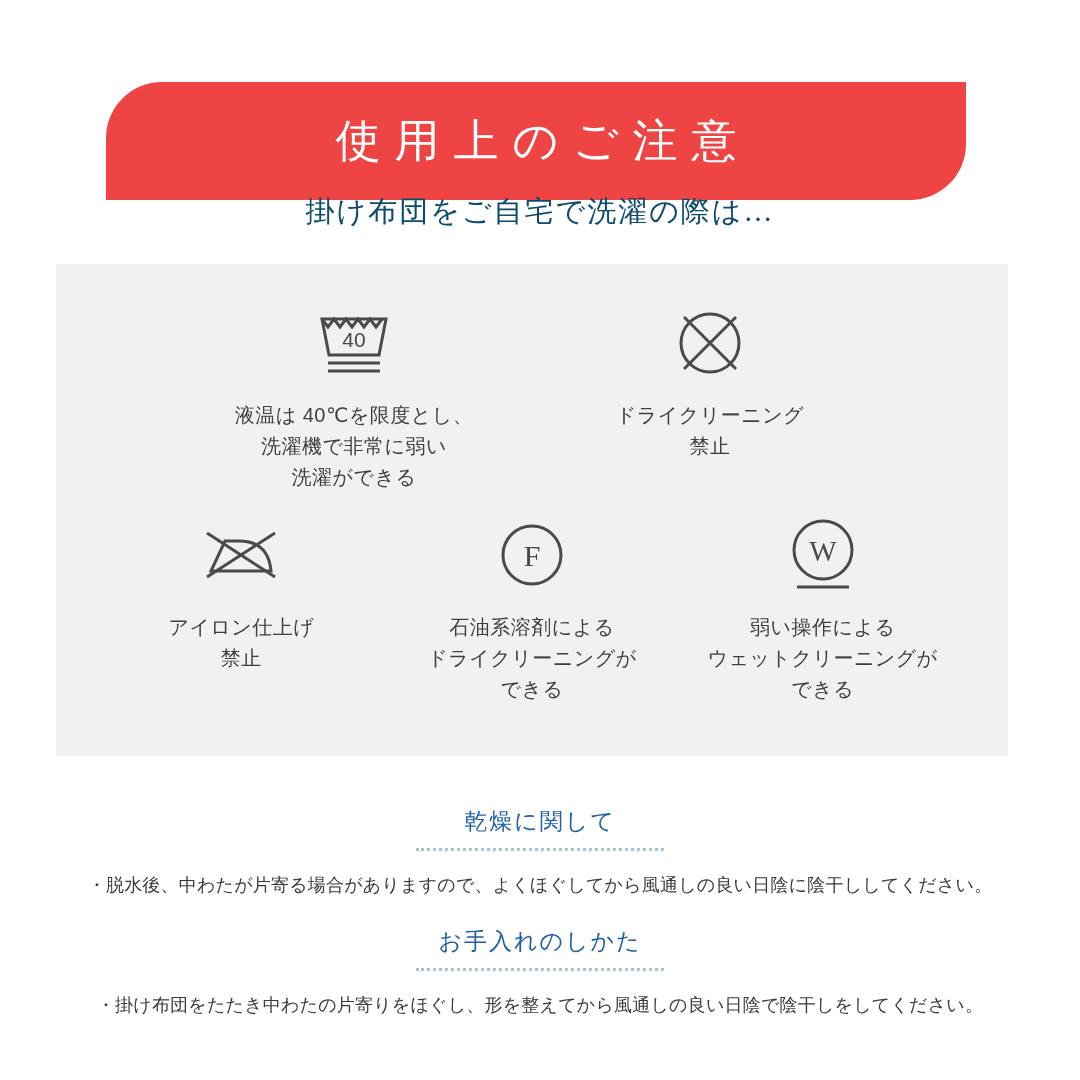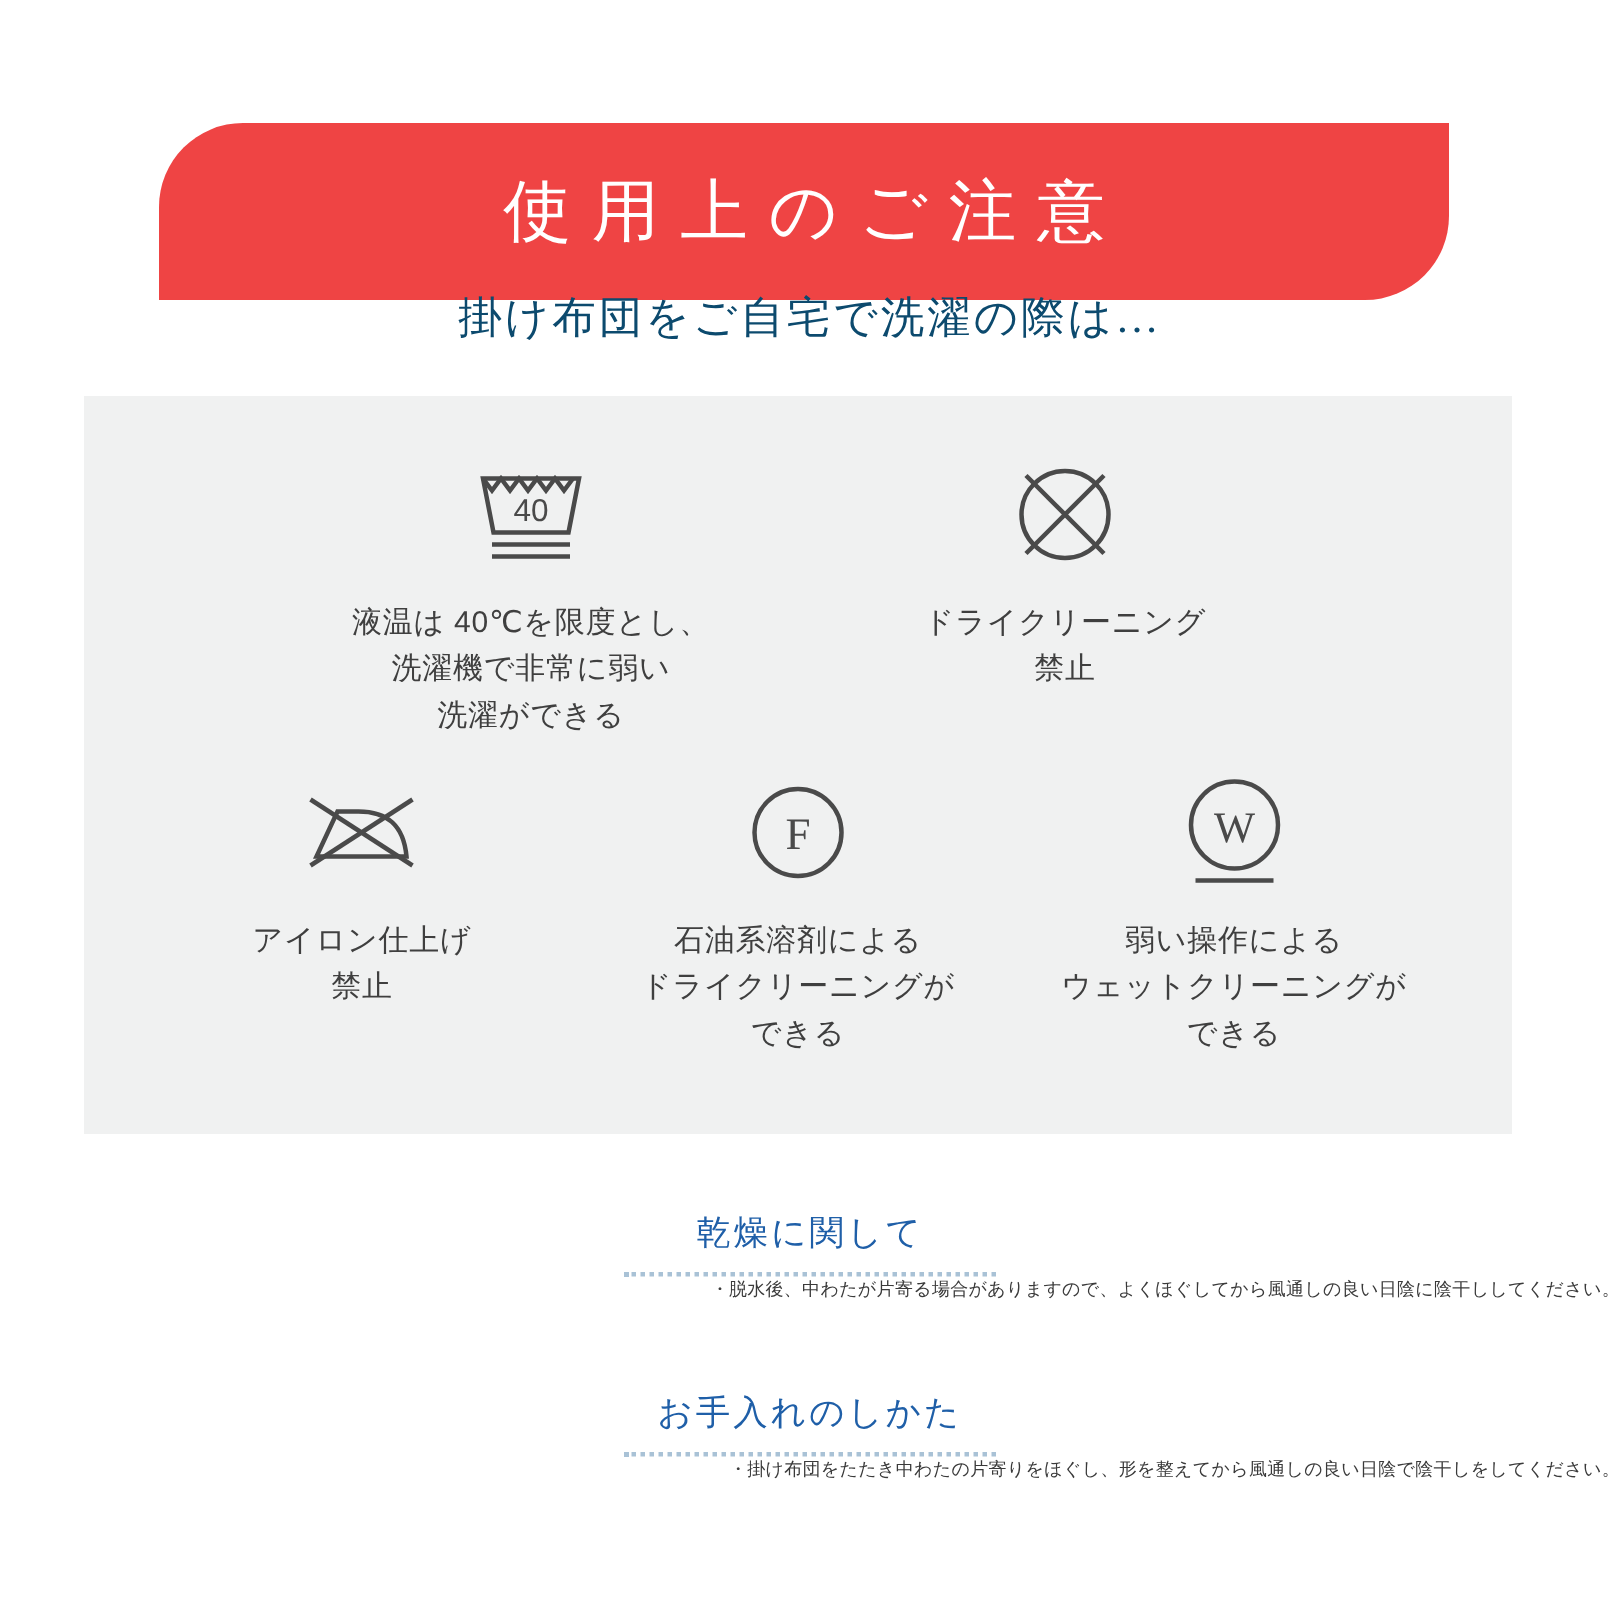--- a/index.html
+++ b/index.html
@@ -119,24 +119,25 @@
     font-family: Liberation Sans, sans-serif;
     display: inline-block;
     padding-bottom: 7px;
   }
   .dotline {
     width: 248px;
     margin: 4px auto 0;
     border-bottom: 3px dotted #a9c2d6;
   }
   .sec-body {
-    font-size: 12px;
+    margin-top: 22px;
+    font-size: 18px;
     color: #3a3a3a;
     letter-spacing: 0.2px;
-    text-align: right;
+    text-align: center;
   }
   .sec-1 { top: 806px; }
   .sec-2 { top: 926px; }
 
   svg { display: block; }
 </style>
 </head>
 <body>
 
 <div class="banner-wrap">

